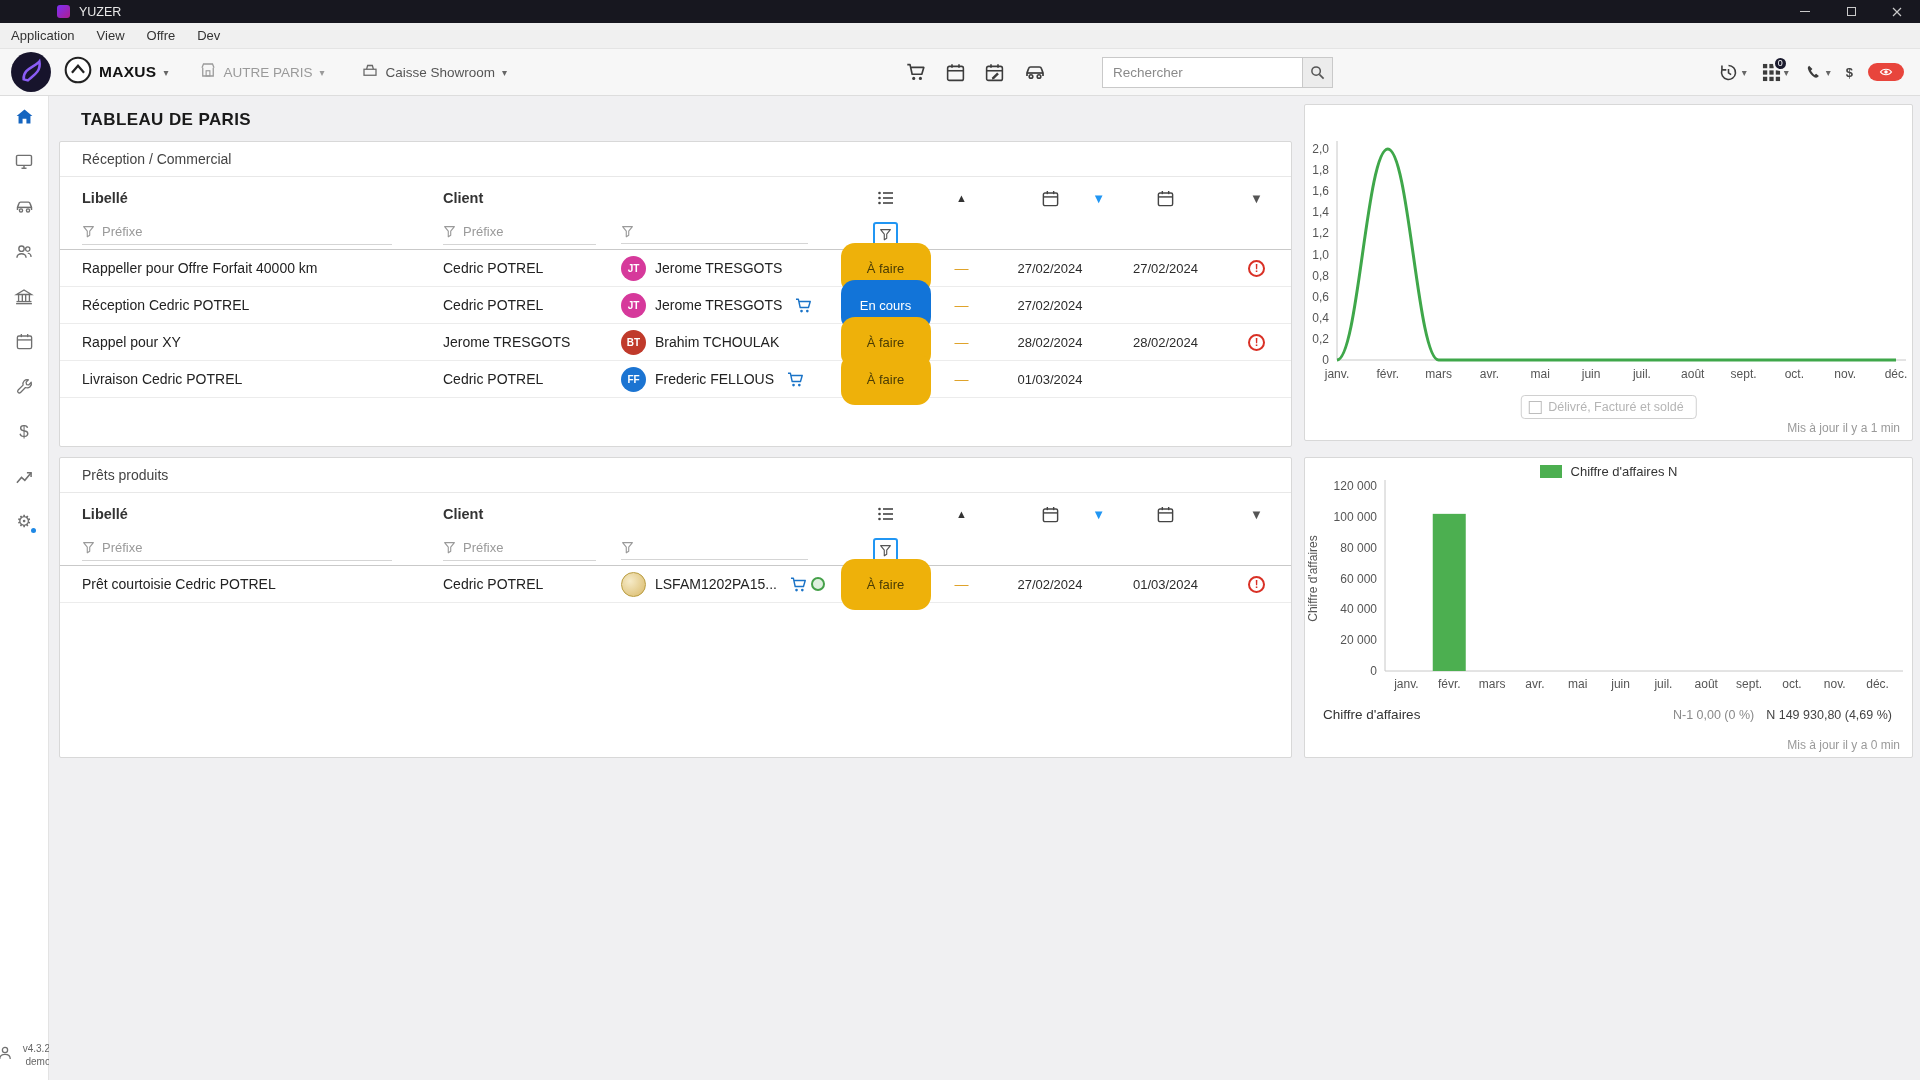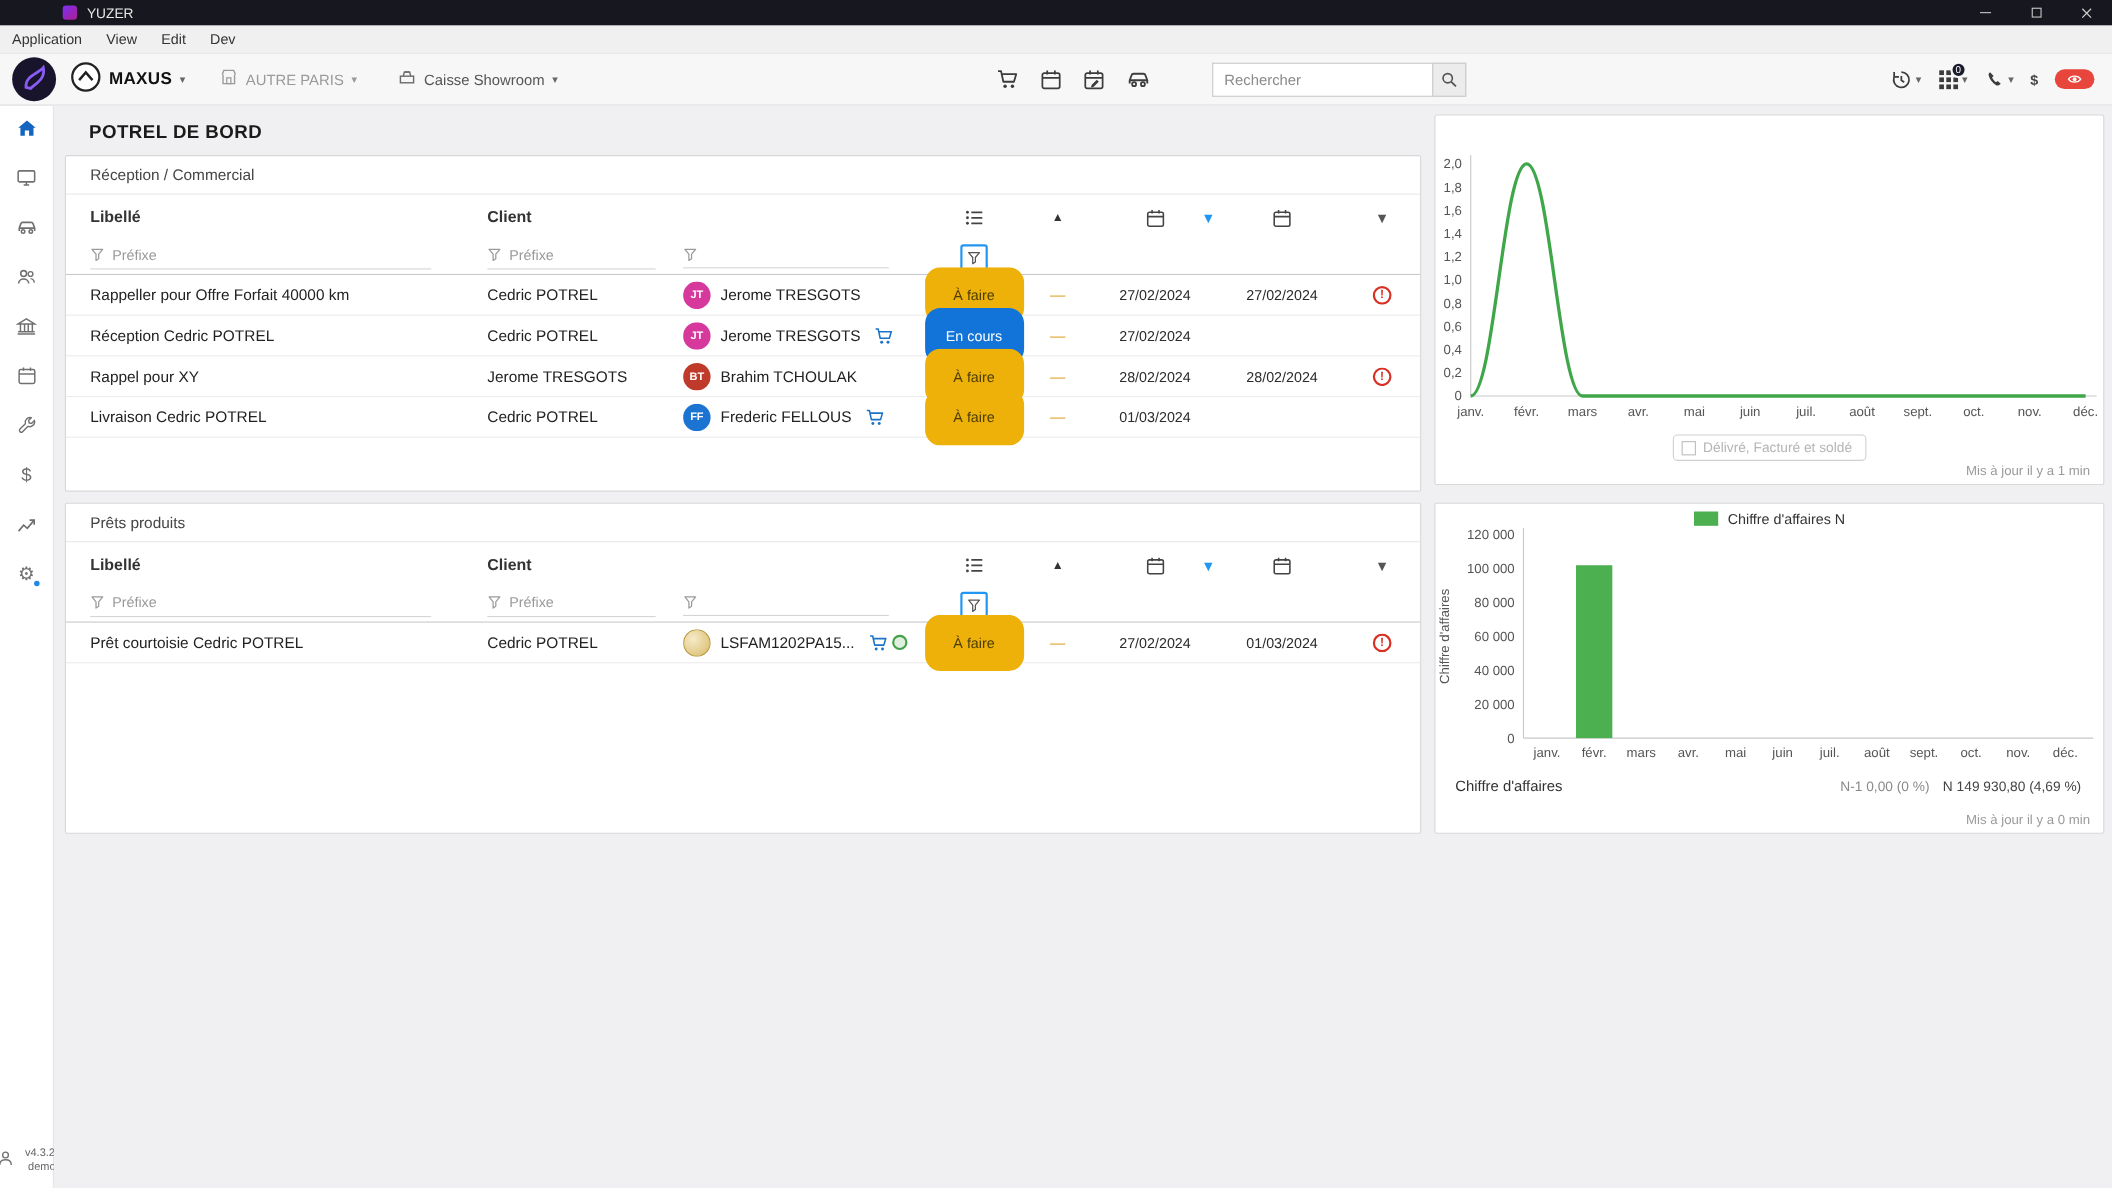--- a/index.html
+++ b/index.html
@@ -148,21 +148,21 @@
       <svg width="10" height="10" viewBox="0 0 10 10">
           <path d="M1 1 L9 9 M9 1 L1 9" stroke="#c9c9c9" stroke-width="1.2"></path>
         </svg>
     </div>
   </div>
 </div>
 
 <div class="menubar">
   <span class="menu-item">Application</span>
   <span class="menu-item">View</span>
-  <span class="menu-item">Edit</span>
+  <span class="menu-item">Offre</span>
   <span class="menu-item">Dev</span>
 </div>
 
 <div class="toolbar">
   <span class="app-logo">
     <svg width="42" height="42" viewBox="0 0 40 40">
         <circle cx="20" cy="20" r="19" fill="#17142c"></circle>
         <path d="M13 27 C12 17 24 15 28 10 C30 20 21 24 17 28 Z" fill="none" stroke="#8a5cf5" stroke-width="2.4"></path>
       </svg>
   </span>
@@ -382,21 +382,21 @@
         <svg width="16" height="16" viewBox="0 0 20 20">
             <circle cx="10" cy="10" r="8" fill="none" stroke="currentColor" stroke-width="1.5"></circle>
             <line x1="10" y1="9" x2="10" y2="14" stroke="currentColor" stroke-width="1.8"></line>
             <circle cx="10" cy="6" r="1" fill="currentColor"></circle>
           </svg>
       </span>
     </div>
   </div>
 
   <div class="main">
-    <div class="page-title">POTREL DE BORD</div>
+    <div class="page-title">TABLEAU DE PARIS</div>
     <span class="page-settings">⚙</span>
 
     <div class="card card-reception">
       <div class="card-title">Réception / Commercial</div>
       <div class="thead">
         <div class="cell">
             <span class="th-label">Libellé</span>
           </div>
         <div class="cell">
             <span class="th-label">Client</span>

